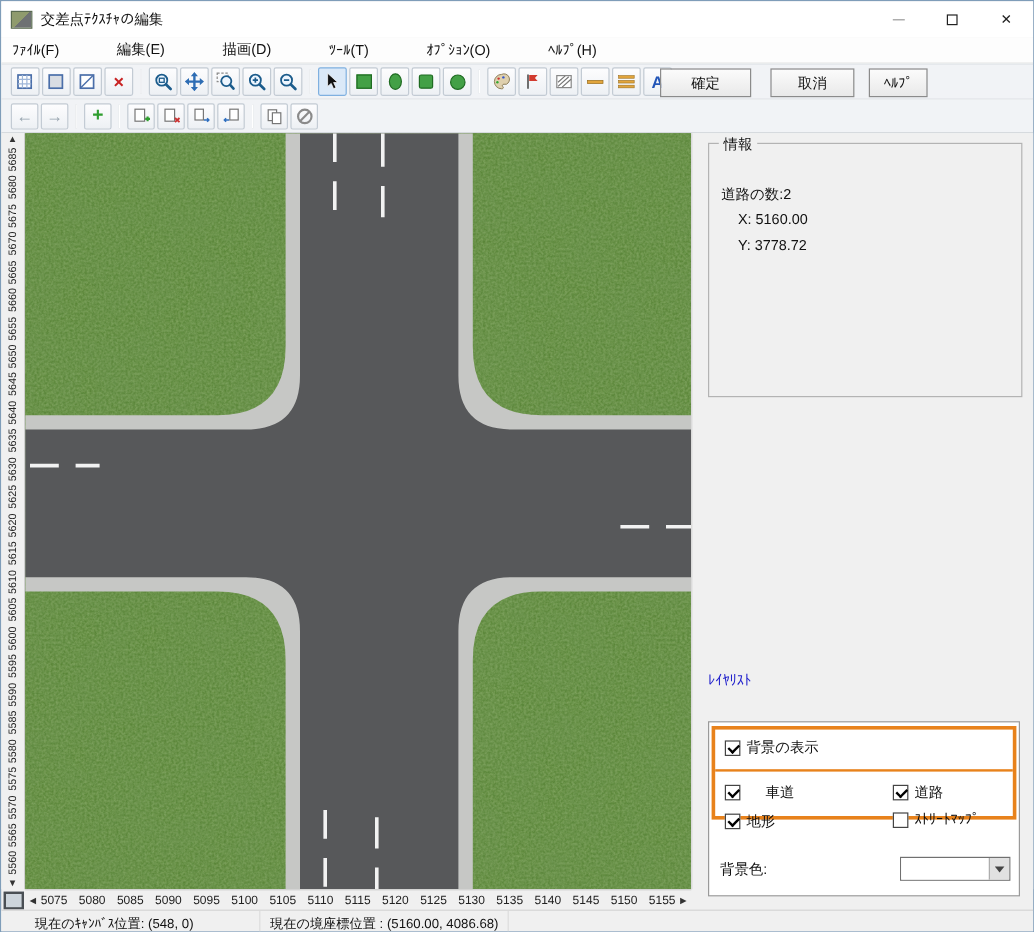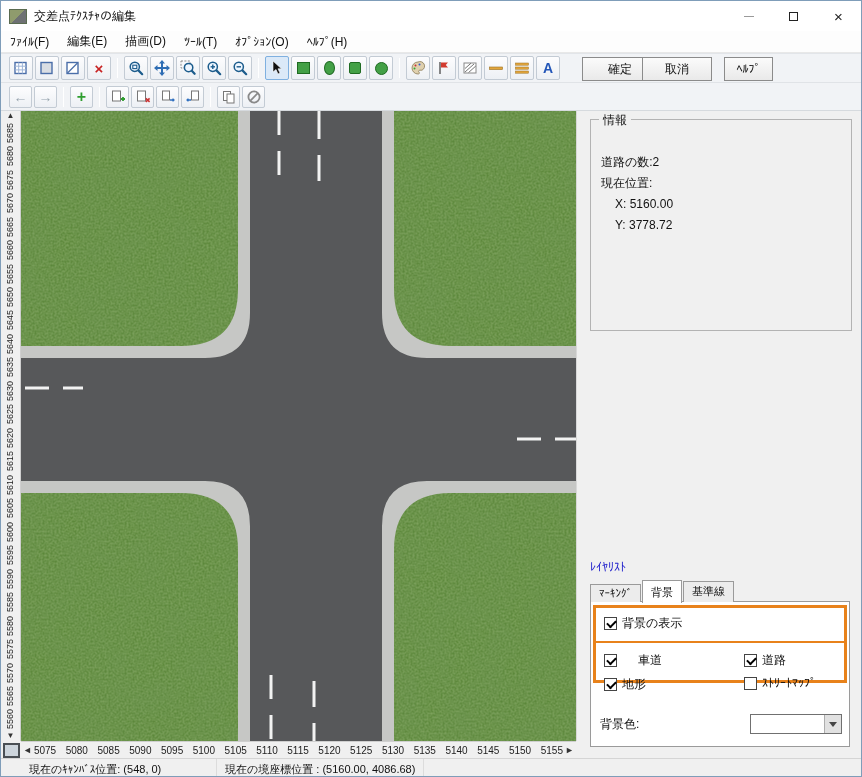--- a/index.html
+++ b/index.html
@@ -14,21 +14,21 @@
   .app-icon { width:18px; height:15px; border:1px solid #5a6b50;
     background:linear-gradient(135deg,#8f9b6d 0 49%,#6e7173 51% 100%); margin-right:7px; }
   .title-text { font-size:12px; color:#111; }
   .win-controls { margin-left:auto; display:flex; height:30px; }
   .win-btn { width:45px; height:30px; display:flex; align-items:center; justify-content:center; cursor:default; }
   .glyph-min { width:10px; height:1px; background:#9a9a9a; display:block; }
   .glyph-max { width:9px; height:9px; border:1px solid #222; display:block; }
   .glyph-close { font-size:15px; color:#222; line-height:1; }
   
   .menubar { position:absolute; left:0; top:30px; width:100%; height:22px; background:#fdfdfd;
-    display:flex; align-items:center; font-size:12px; border-bottom:1px solid #e8e8e8; }
+    display:flex; align-items:center; font-size:12px; border-bottom:1px solid #e8e8e8;gap:30px; }
   .menu-item { padding:3px 9px; color:#111; }
   
   .toolbar { position:absolute; left:0; width:100%; background:#f1f3f6; display:flex; align-items:center; padding-left:8px; }
   .toolbar.t1 { top:52px; height:30px; border-top:1px solid #e2e5e9; border-bottom:1px solid #e0e3e7; }
   .toolbar.t2 { top:82px; height:28px; border-bottom:1px solid #d6dade; }
   .tb-btn { width:24px; height:24px; min-width:24px; display:flex; align-items:center; justify-content:center;
     background:linear-gradient(#fdfdfe,#edf0f4); border:1px solid #c3cbd4; border-radius:2px; margin-right:2px; }
   .toolbar.t2 .tb-btn { width:23px; height:22px; min-width:23px; }
   .tb-btn.selected { background:#dbe9f8; border-color:#7fb0e0; }
   .tb-sep { width:1px; height:20px; background:#c6cbd1; border-right:1px solid #fff; margin:0 6px 0 4px; }
@@ -236,21 +236,21 @@
             <rect x="1.5" y="3" width="13" height="2.2"></rect>
             <rect x="1.5" y="7" width="13" height="2.2"></rect>
             <rect x="1.5" y="11" width="13" height="2.2"></rect>
           </g>
         </svg>
     </div>
     <div class="tb-btn">
       <span class="tb-glyph g-blueA">A</span>
     </div>
 
-    <button class="cmd-btn" style="left:549px;width:76px;margin-left:32px;">確定</button>
+    <button class="cmd-btn" style="left:549px;width:76px;">確定</button>
     <button class="cmd-btn" style="left:641px;width:70px;">取消</button>
     <button class="cmd-btn" style="left:723px;width:49px;">ﾍﾙﾌﾟ</button>
   </div>
 
   <div class="toolbar t2">
     <div class="tb-btn">
         <span class="tb-glyph g-gray">←</span>
       </div>
     <div class="tb-btn">
         <span class="tb-glyph g-gray">→</span>
@@ -415,34 +415,27 @@
         <line x1="496" y1="328" x2="555" y2="328" stroke-dasharray="24 14"></line>
       </g>
     </svg>
   </div>
 
   <div class="right-panel">
     <div class="groupbox">
       <span class="gb-title">情報</span>
       <div class="gb-body">
         <div>道路の数:2</div>
-        <div>現在位置:</div>
         <div class="gb-indent">X: 5160.00</div>
         <div class="gb-indent">Y: 3778.72</div>
       </div>
     </div>
 
     <div class="layer-title">ﾚｲﾔﾘｽﾄ</div>
 
-    <div class="tabs">
-
-    <span class="tab">ﾏｰｷﾝｸﾞ</span>
-        <span class="tab active">背景</span>
-        <span class="tab">基準線</span>
-      </div>
 
     <div class="tabpanel">
       <div class="orange-box">
         <label class="cbrow" style="left:8px;top:7px;">
           <span class="cb checked"></span>
           <span>背景の表示</span>
         </label>
         <div class="orange-div"></div>
         <label class="cbrow" style="left:8px;top:44px;gap:21px;">
           <span class="cb checked"></span>

